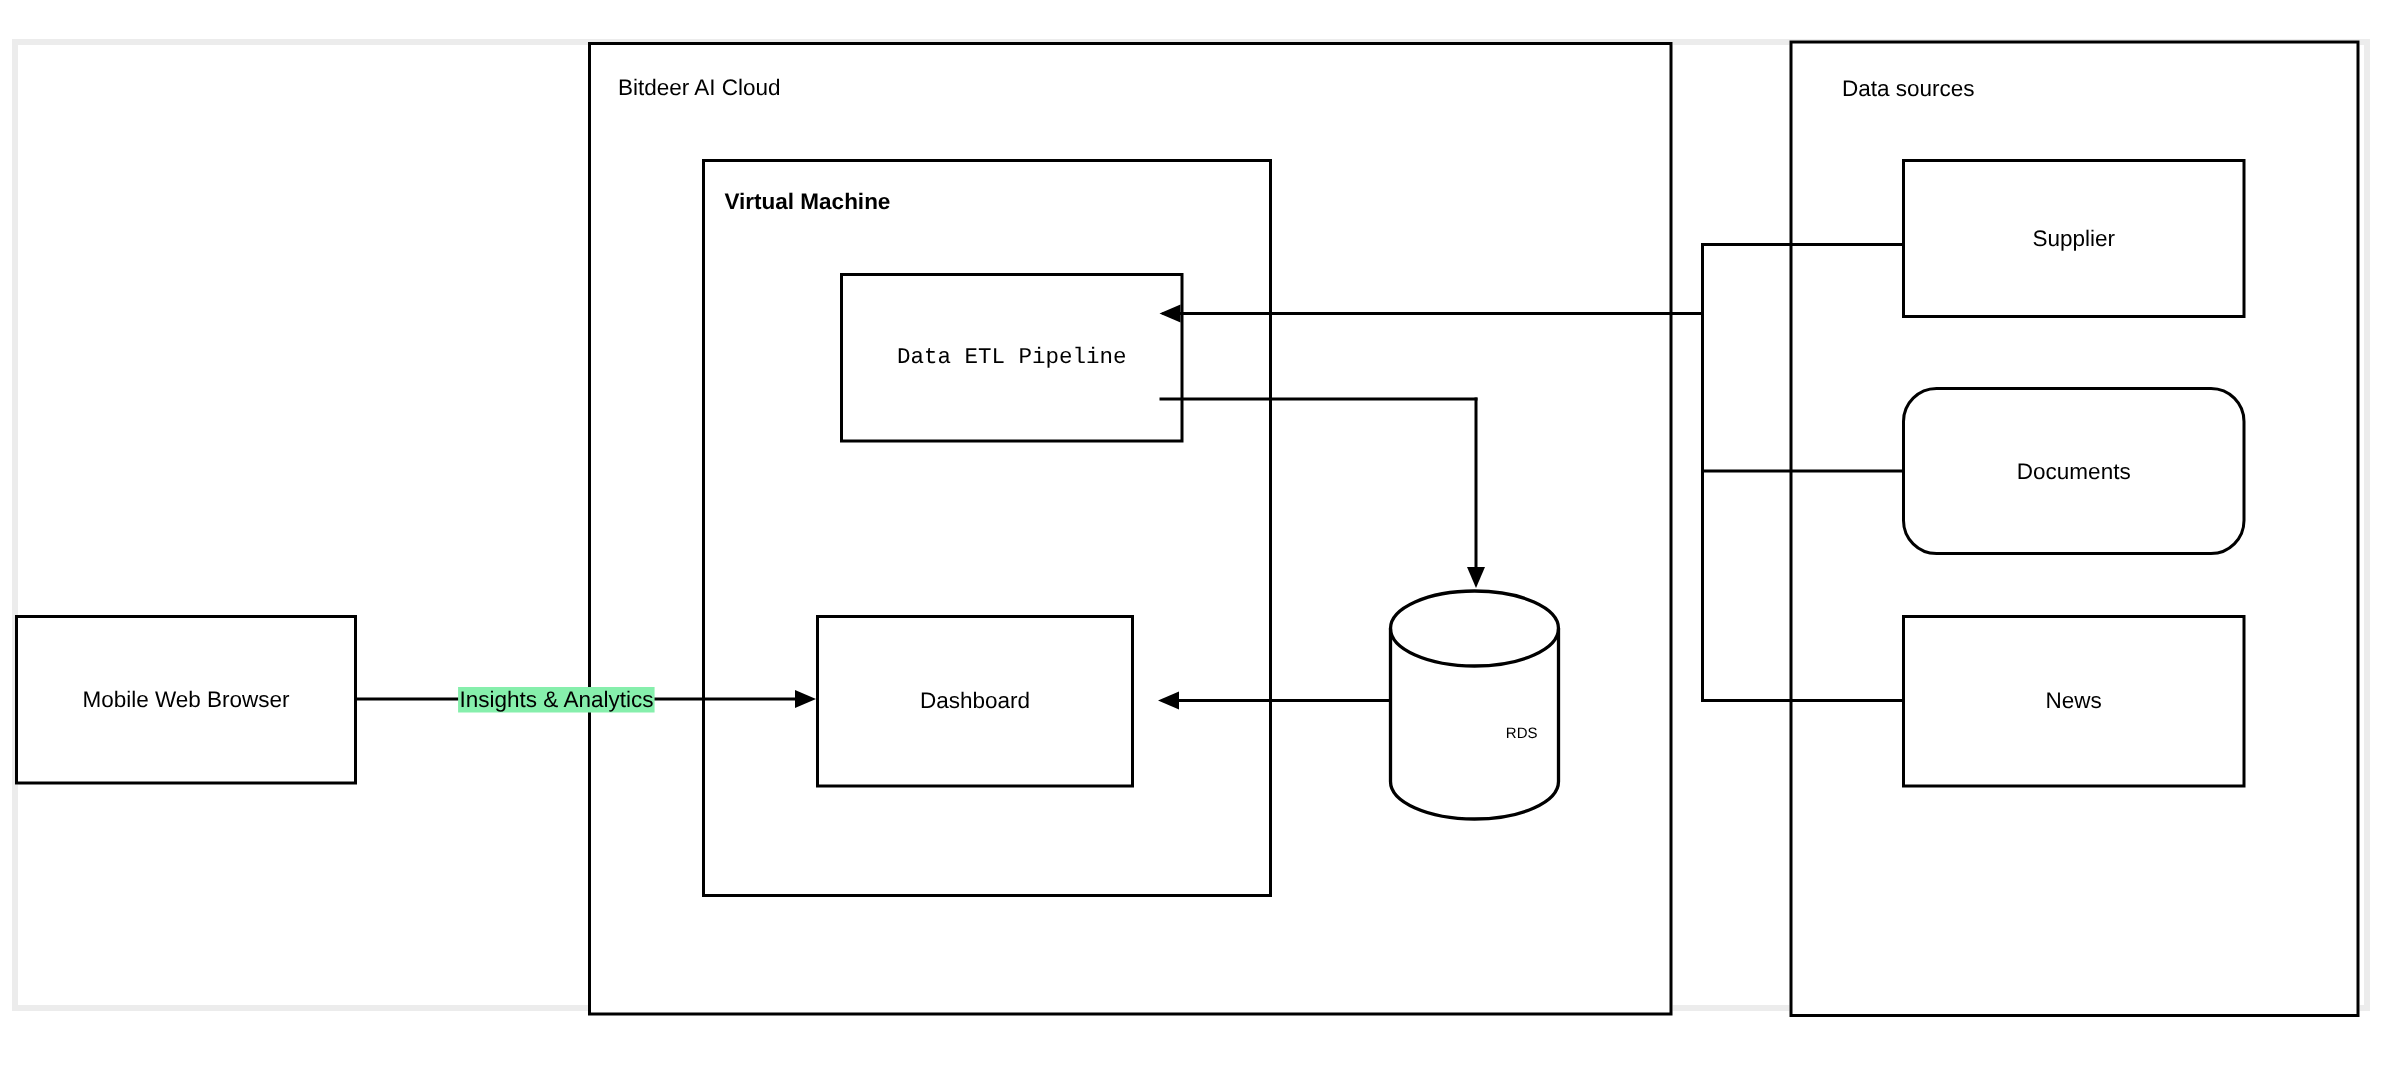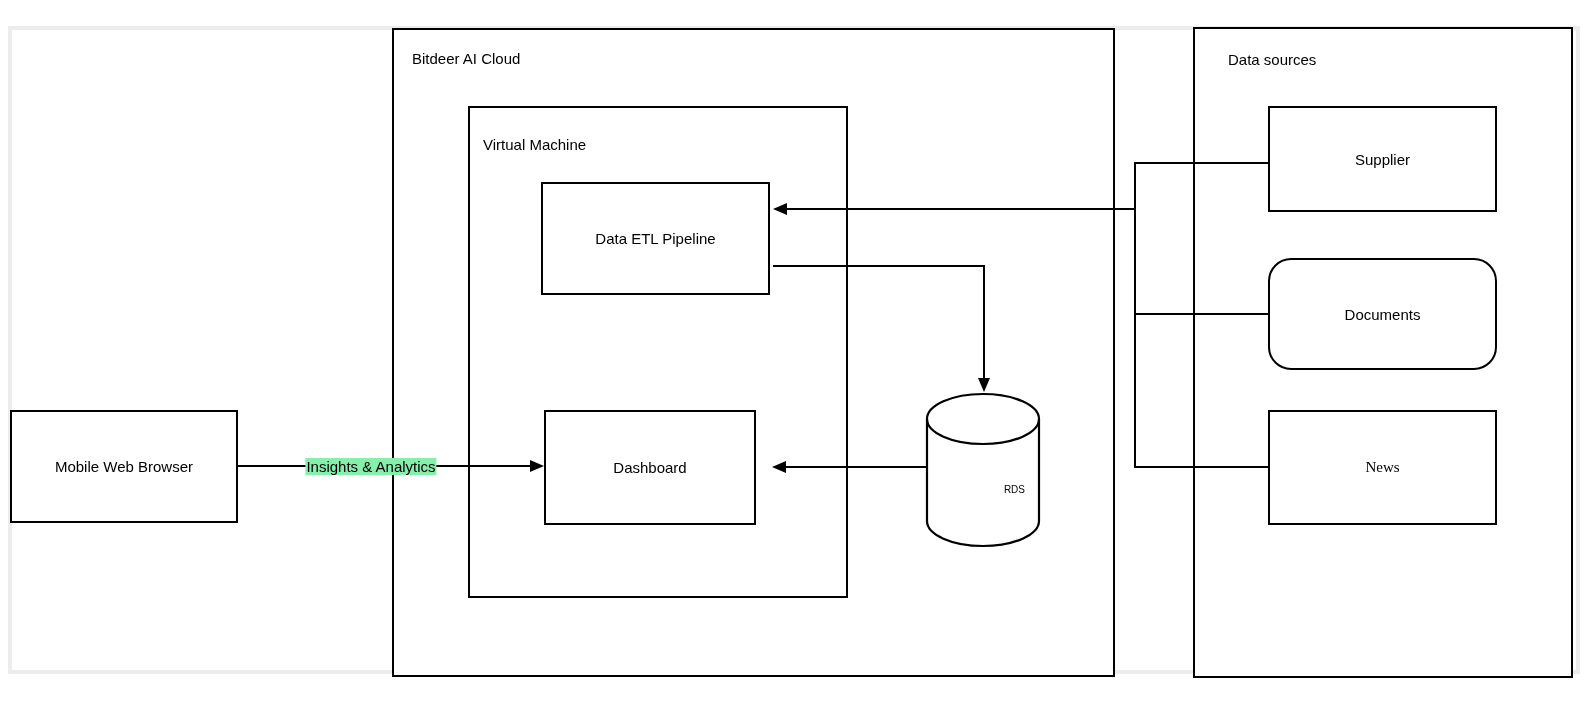--- a/index.html
+++ b/index.html
@@ -43,43 +43,43 @@
 
 <div class="abs frame"></div>
 
 <div class="abs container-box" style="left:392px;top:28px;width:723px;height:649px;"></div>
 <div class="abs container-label" style="left:412px;top:50px;">Bitdeer AI Cloud</div>
 
 <div class="abs container-box" style="left:1193px;top:27px;width:380px;height:651px;"></div>
 <div class="abs container-label" style="left:1228px;top:51px;">Data sources</div>
 
 <div class="abs container-box" style="left:468px;top:106px;width:380px;height:492px;"></div>
-<div class="abs container-label" style="left:483px;top:136px;">Virtual Machine</div>
+<div class="abs container-label" style="left:483px;top:126px;font-weight:bold;">Virtual Machine</div>
 
 <div class="abs node" style="left:10px;top:410px;width:228px;height:113px;">
   <span>Mobile Web Browser</span>
 </div>
 
-<div class="abs node" style="left:541px;top:182px;width:229px;height:113px;">
+<div class="abs node" style="left:560px;top:182px;width:229px;height:113px;font-family:Liberation Mono, monospace;">
   <span>Data ETL Pipeline</span>
 </div>
 
 <div class="abs node" style="left:544px;top:410px;width:212px;height:115px;">
   <span>Dashboard</span>
 </div>
 
 <div class="abs node" style="left:1268px;top:106px;width:229px;height:106px;">
   <span>Supplier</span>
 </div>
 
 <div class="abs node" style="left:1268px;top:258px;width:229px;height:112px;border-radius:23px;">
   <span>Documents</span>
 </div>
 
-<div class="abs node" style="left:1268px;top:410px;width:229px;height:115px;font-family:Liberation Serif, serif;">
+<div class="abs node" style="left:1268px;top:410px;width:229px;height:115px;">
   <span>News</span>
 </div>
 
 <div>
   <div class="abs vline" style="left:1134px;top:162px;width:2px;height:306px;"></div>
   <div class="abs hline" style="left:1135px;top:162px;width:133px;height:2px;"></div>
   <div class="abs hline" style="left:1135px;top:313px;width:133px;height:2px;"></div>
   <div class="abs hline" style="left:1135px;top:466px;width:133px;height:2px;"></div>
 </div>
 

